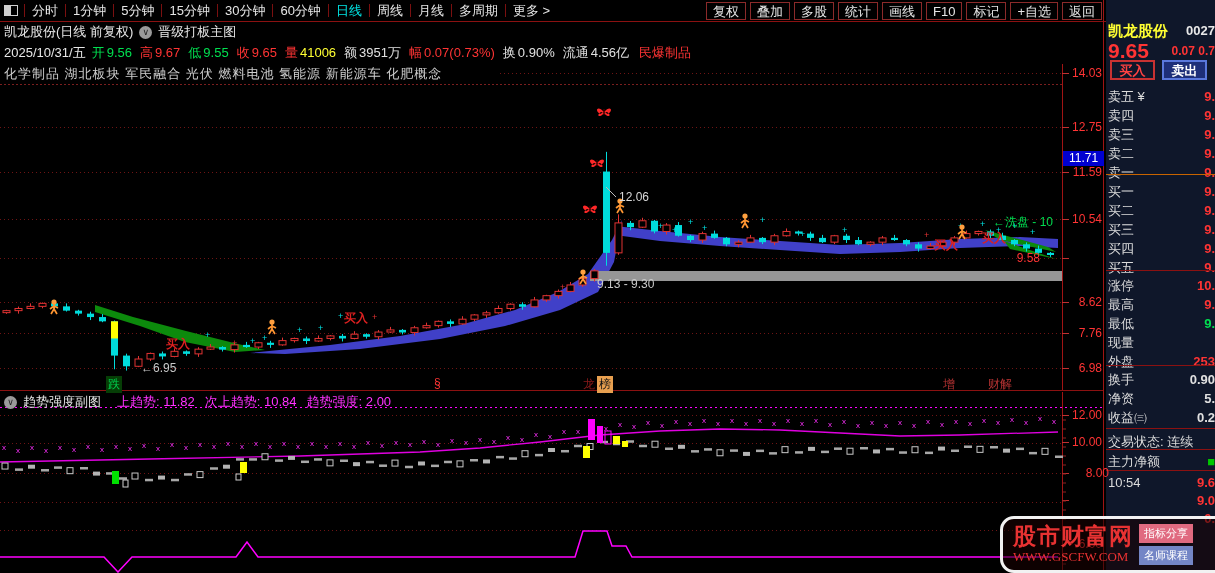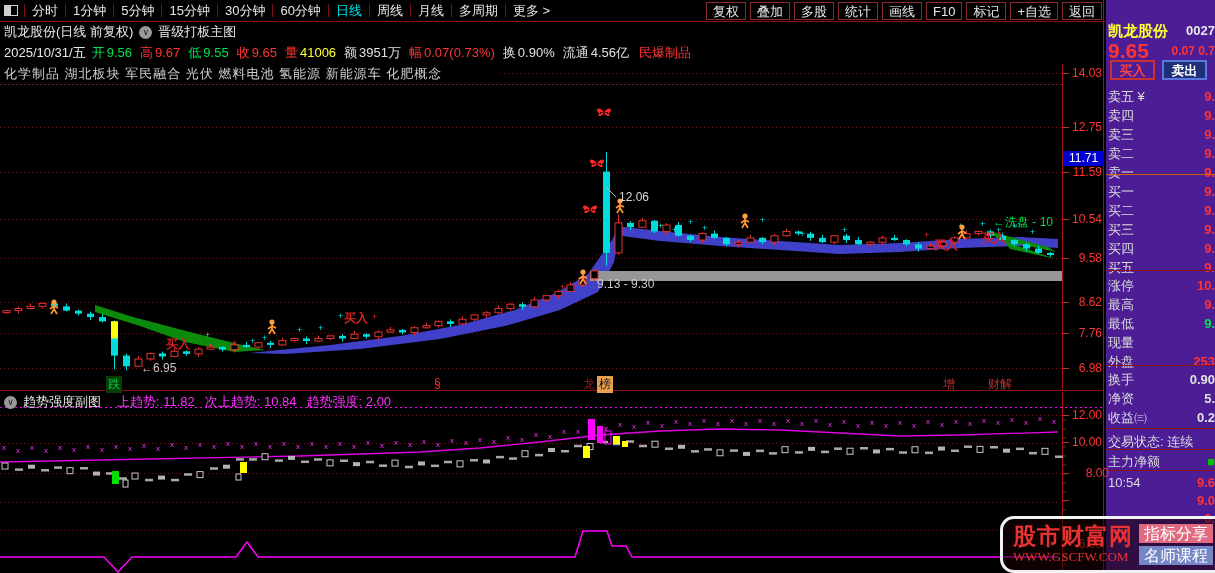--- a/index.html
+++ b/index.html
@@ -19,34 +19,34 @@
 #info{position:absolute;left:4px;top:23px}
 #info-line1{display:flex;align-items:center;gap:6px;color:#e8e8e8;font-size:13px}
 #info-line2{margin-top:3px;white-space:nowrap}
 #info-line2 span{margin-right:2px}
 #tags{margin-top:3px;color:#cfcfcf;letter-spacing:1px}
 #mktcap{margin-top:2px;color:#ff3434}
 .axis-label{position:absolute;color:#ff3434;font-size:12px;width:40px;text-align:right}
 #price-marker{position:absolute;left:1063px;top:151px;width:41px;height:15px;background:#0000d0;color:#fff;font-size:12px;text-align:center;line-height:15px}
 #sub-header{position:absolute;left:4px;top:393px;display:flex;align-items:center;gap:6px;white-space:nowrap}
 #sub-header .p{color:#ff32ff;margin-left:10px}
-#right-panel{position:absolute;left:1106px;top:0;width:109px;height:573px;background:#4c1d95}
+#right-panel{position:absolute;left:1106px;top:0;width:109px;height:573px;background:#0f172a}
 .rp-row{position:absolute;left:2px;width:107px;height:18px;line-height:18px;white-space:nowrap}
 .rp-row .l{color:#dcdcdc;float:left}
 .rp-row .v{float:right;font-weight:bold}
 .rp-sep{position:absolute;left:0;width:109px;height:1px;background:#8b1111}
 #btn-buy,#btn-sell{position:absolute;width:45px;height:20px;text-align:center;line-height:18px;font-weight:bold;cursor:pointer}
 #btn-buy{left:4px;top:60px;border:2px solid #c83232;color:#ff4242}
 #btn-sell{left:56px;top:60px;border:2px solid #5a78dc;color:#fff;background:#1e2f78}
 .chart-label{position:absolute;font-size:12px;white-space:nowrap}
 #wm{position:absolute;left:1000px;top:516px;width:228px;height:57px;border:3px solid #f2f2f2;border-radius:14px;background:rgba(25,2,2,.55);z-index:50;display:flex;align-items:center;padding:4px 6px 4px 10px}
 #wm-title{color:#e83232;font-size:23px;font-weight:bold;letter-spacing:1px;line-height:25px;font-family:"Liberation Serif","DejaVu Serif",serif}
 #wm-url{color:#e83232;font-size:13px;font-family:"Liberation Serif","DejaVu Serif",serif}
 #wm-tags{margin-left:6px;display:flex;flex-direction:column;gap:3px}
-.wm-tag{color:#fff;font-size:16px;padding:0 5px;line-height:19px;white-space:nowrap}
+.wm-tag{color:#fff;font-size:11px;padding:0 5px;line-height:19px;white-space:nowrap}
 #wm-tag1{background:#e06a80}
 #wm-tag2{background:#7486c6}
 svg{position:absolute;left:0;top:0;z-index:1}
 .overlay{z-index:2}
 </style>
 </head>
 <body>
 
 <div id="toolbar">
   <div class="tb-icon"></div>
@@ -545,21 +545,21 @@
     <rect x="613" y="436" width="7" height="8" fill="#ffff00" stroke="none"></rect>
     <rect x="622" y="441" width="6" height="6" fill="#ffff00" stroke="none"></rect>
     <polyline points="0,557 104,557 118,572 132,557 236,557 247,542 258,557 575,557 583,531 607,531 612,546 626,546 632,557 1058,557" fill="none" stroke="#ff00ff" stroke-width="1.5"></polyline>
   </svg>
 
 <div id="axis-main">
     <div class="axis-label overlay" style="left: 1062px; top: 66px;">14.03</div>
     <div class="axis-label overlay" style="left: 1062px; top: 120px;">12.75</div>
     <div class="axis-label overlay" style="left: 1062px; top: 165px;">11.59</div>
     <div class="axis-label overlay" style="left: 1062px; top: 212px;">10.54</div>
-    <div class="axis-label overlay" style="left: 1062px; top: 251px;">9.58</div>
+    <div class="axis-label overlay" style="left: 1000px; top: 251px;">9.58</div>
     <div class="axis-label overlay" style="left: 1062px; top: 295px;">8.62</div>
     <div class="axis-label overlay" style="left: 1062px; top: 326px;">7.76</div>
     <div class="axis-label overlay" style="left: 1062px; top: 361px;">6.98</div>
   </div>
 <div id="price-marker" class="overlay">11.71</div>
 <div id="axis-sub">
     <div class="axis-label overlay" style="left: 1062px; top: 408px;">12.00</div>
     <div class="axis-label overlay" style="left: 1062px; top: 435px;">10.00</div>
     <div class="axis-label overlay" style="left: 1062px; top: 466px; margin-left: 7px;">8.00</div>
     <div class="axis-label overlay" style="left: 1062px; top: 493px; margin-top: 44px;">6.00</div>

